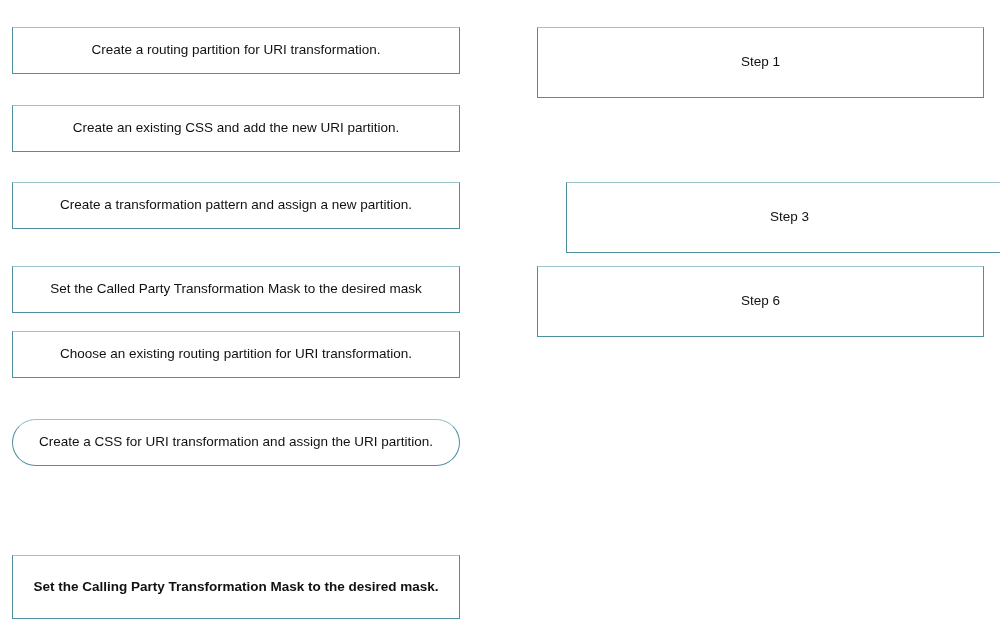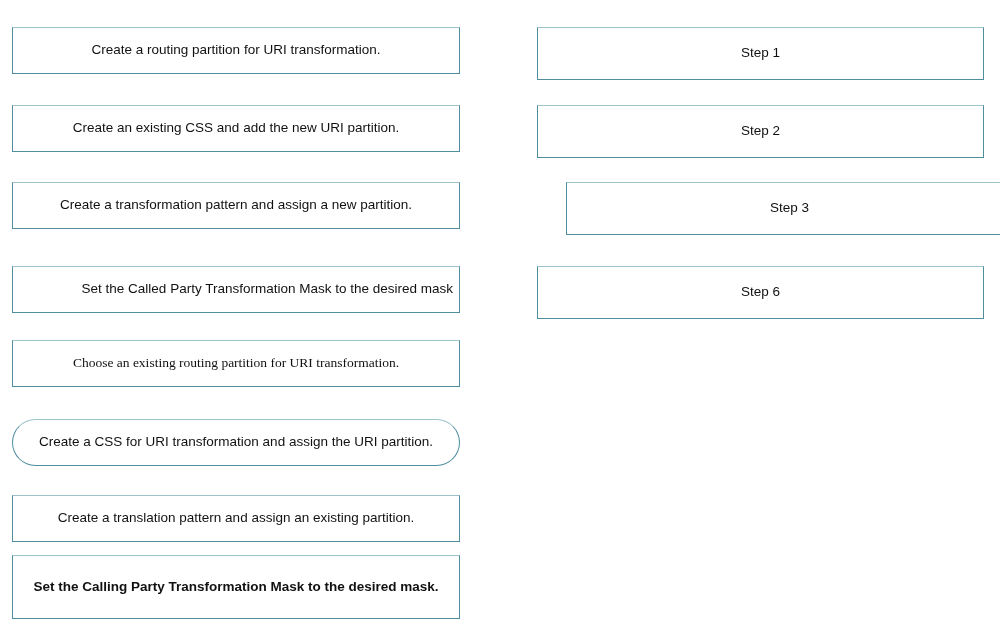--- a/index.html
+++ b/index.html
@@ -25,28 +25,28 @@
     align-items: center;
     justify-content: center;
     text-align: center;
     font-size: 13.5px;
     color: #111111;
     line-height: 1.2;
     padding: 2px 6px;
     cursor: default;
   }
   .option-box { left: 12px; width: 448px; height: 47px; }
-  .target-box { left: 537px; width: 447px; height: 53px; text-align: center; }
+  .target-box { left: 537px; width: 447px; height: 71px; text-align: center; }
 
   
   .opt-0 { top: 27px; }
   .opt-1 { top: 105px; }
   .opt-2 { top: 182px; }
-  .opt-3 { top: 266px; justify-content: flex-end; }
-  .opt-4 { top: 340px; font-family: Liberation Serif, serif; }
+  .opt-3 { top: 266px; }
+  .opt-4 { top: 331px; }
   .opt-5 { top: 419px; border-radius: 24px; }
   .opt-6 { top: 495px; }
   .opt-7 { top: 555px; height: 64px; font-weight: bold; }
 
   
   .tgt-0 { top: 27px; }
   .tgt-1 { top: 105px; }
   .tgt-2 { top: 182px; margin-left: 29px; }
   .tgt-3 { top: 266px; }
 
@@ -71,32 +71,26 @@
   </div>
   <div class="box option-box opt-3">
     <span class="box-label">Set the Called Party Transformation Mask to the desired mask</span>
   </div>
   <div class="box option-box opt-4">
     <span class="box-label">Choose an existing routing partition for URI transformation.</span>
   </div>
   <div class="box option-box opt-5">
     <span class="box-label">Create a CSS for URI transformation and assign the URI partition.</span>
   </div>
-  <div class="box option-box opt-6">
-    <span class="box-label">Create a translation pattern and assign an existing partition.</span>
-  </div>
   <div class="box option-box opt-7">
     <span class="box-label">Set the Calling Party Transformation Mask to the desired mask.</span>
   </div>
 
   <div class="box target-box tgt-0">
     <span class="box-label">Step 1</span>
-  </div>
-  <div class="box target-box tgt-1">
-    <span class="box-label">Step 2</span>
   </div>
   <div class="box target-box tgt-2">
     <span class="box-label">Step 3</span>
   </div>
   <div class="box target-box tgt-3">
     <span class="box-label">Step 6</span>
   </div>
 
 </div>
 

